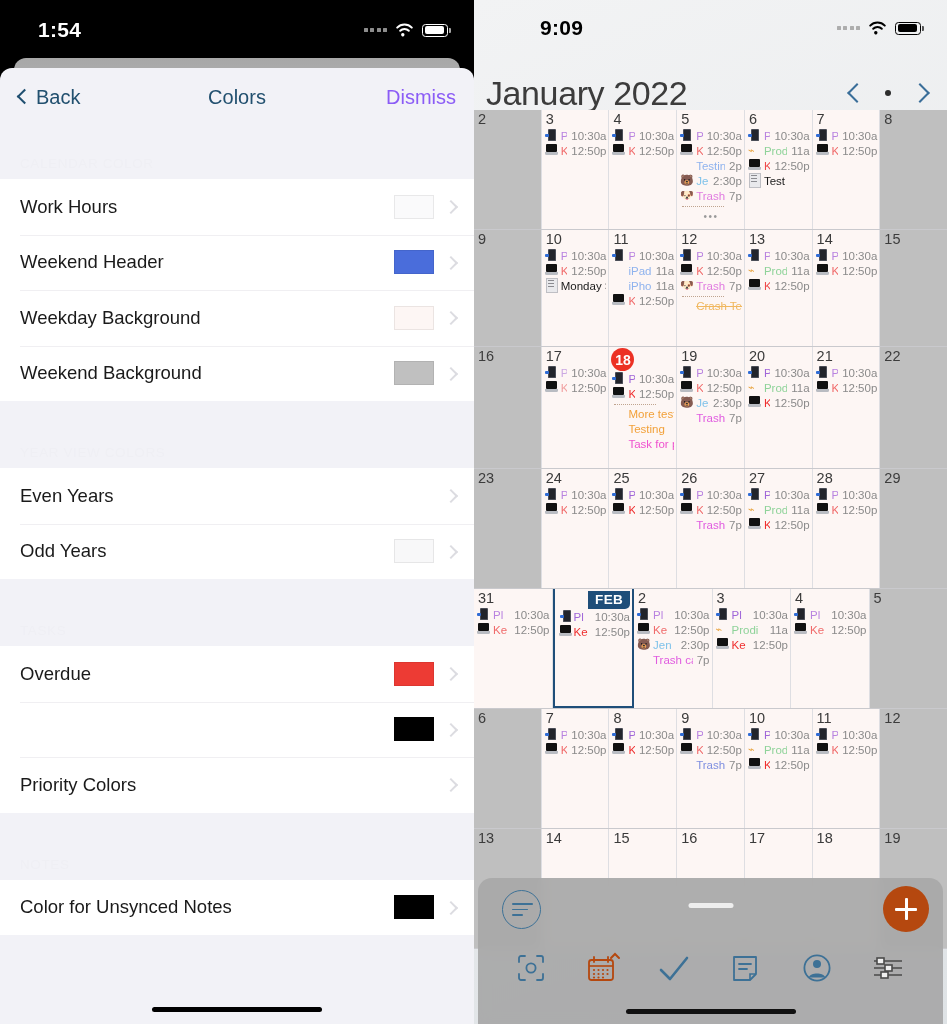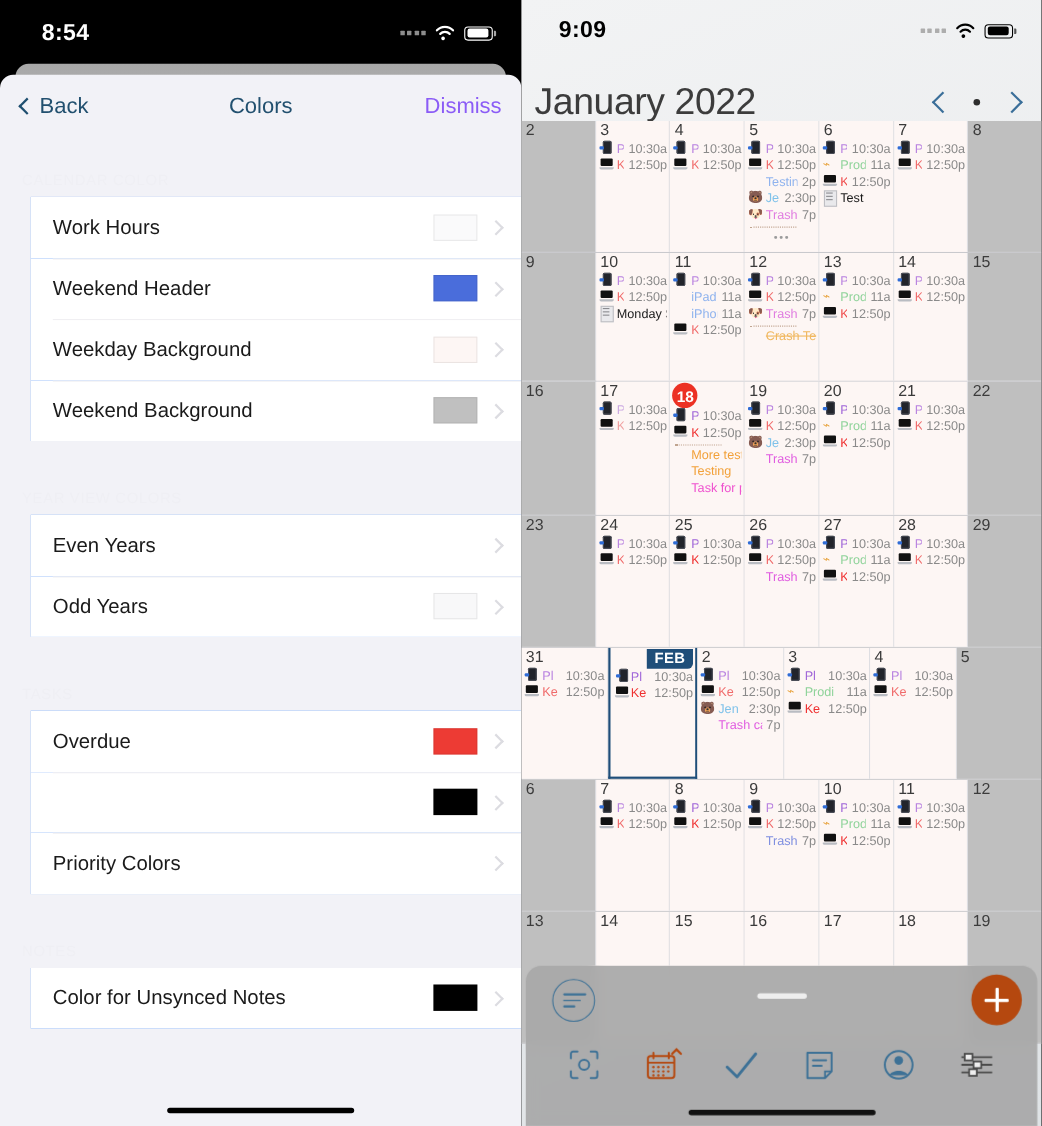--- a/index.html
+++ b/index.html
@@ -75,21 +75,21 @@
 
   .sheet-body { flex: 1 1 auto; overflow: hidden; }
   .sec-header {
     font-size: 13.5px; letter-spacing: .6px;
     color: #efeff4;
     padding: 30px 20px 8px 20px;
     background: #f2f2f7;
     text-transform: uppercase;
   }
   .sec-header.tall { padding-top: 44px; }
-  .rows { background: #3b82f6; margin-left: 28px; }
+  .rows { background: #f97316; }
   .row {
     height: 55.5px;
     display: flex; align-items: center;
     padding: 0 18px 0 20px;
     position: relative;
     background: #fff;
     cursor: pointer;
   }
   .row + .row::before {
     content: ""; position: absolute; top: 0; left: 20px; right: 0;
@@ -110,21 +110,21 @@
     width: 170px; height: 5.5px; background: #000; border-radius: 3px; z-index: 9;
   }
 
   
   .right-phone {
     position: relative; width: 473px; height: 1024px;
     background: linear-gradient(160deg,#f2f3f4 0%, #e8eaec 55%, #dfe3e6 100%);
     overflow: hidden;
   }
   .rp-status { height: 56px; display: flex; align-items: center; padding: 0 26px 0 34px; color: #000; }
-  .rp-status .status-time { font-size: 21px; font-weight: bold; }
+  .rp-status .status-time { font-size: 21px; font-weight: bold; margin-left: 32px; }
   .rp-status .sig-dots i { background: #adadad; }
 
   .cal-header { display: flex; align-items: flex-end; padding: 2px 18px 0 12px; height: 54px; }
   .cal-month { font-size: 34px; font-weight: 300; color: #3c3c3c; letter-spacing: -.4px; line-height: 1; }
   .cal-arrows { margin-left: auto; display: flex; align-items: center; gap: 22px; padding-bottom: 4px; }
   .arw { width: 16px; height: 26px; position: relative; cursor: pointer; }
   .arw::before {
     content: ""; position: absolute; top: 6px; width: 12px; height: 12px;
     border-top: 2px solid #3a6e99; border-right: 2px solid #3a6e99;
   }
@@ -244,21 +244,21 @@
   }
 </style>
 </head>
 <body>
 
 <div id="root">
 
   <div class="left-phone">
 
     <div class="status-bar">
-      <div class="status-time">8:54</div>
+      <div class="status-time">1:54</div>
       <div class="status-right">
         <span class="sig-dots">
             <i></i>
             <i></i>
             <i></i>
             <i></i>
           </span>
         <svg width="19" height="14" viewBox="0 0 19 14">
           <path d="M9.5 11.8 A1.7 1.7 0 1 1 9.5 11.79" fill="#fff"></path>
           <path d="M5.2 7.8 A6 6 0 0 1 13.8 7.8" stroke="#fff" stroke-width="2" fill="none" stroke-linecap="round"></path>

